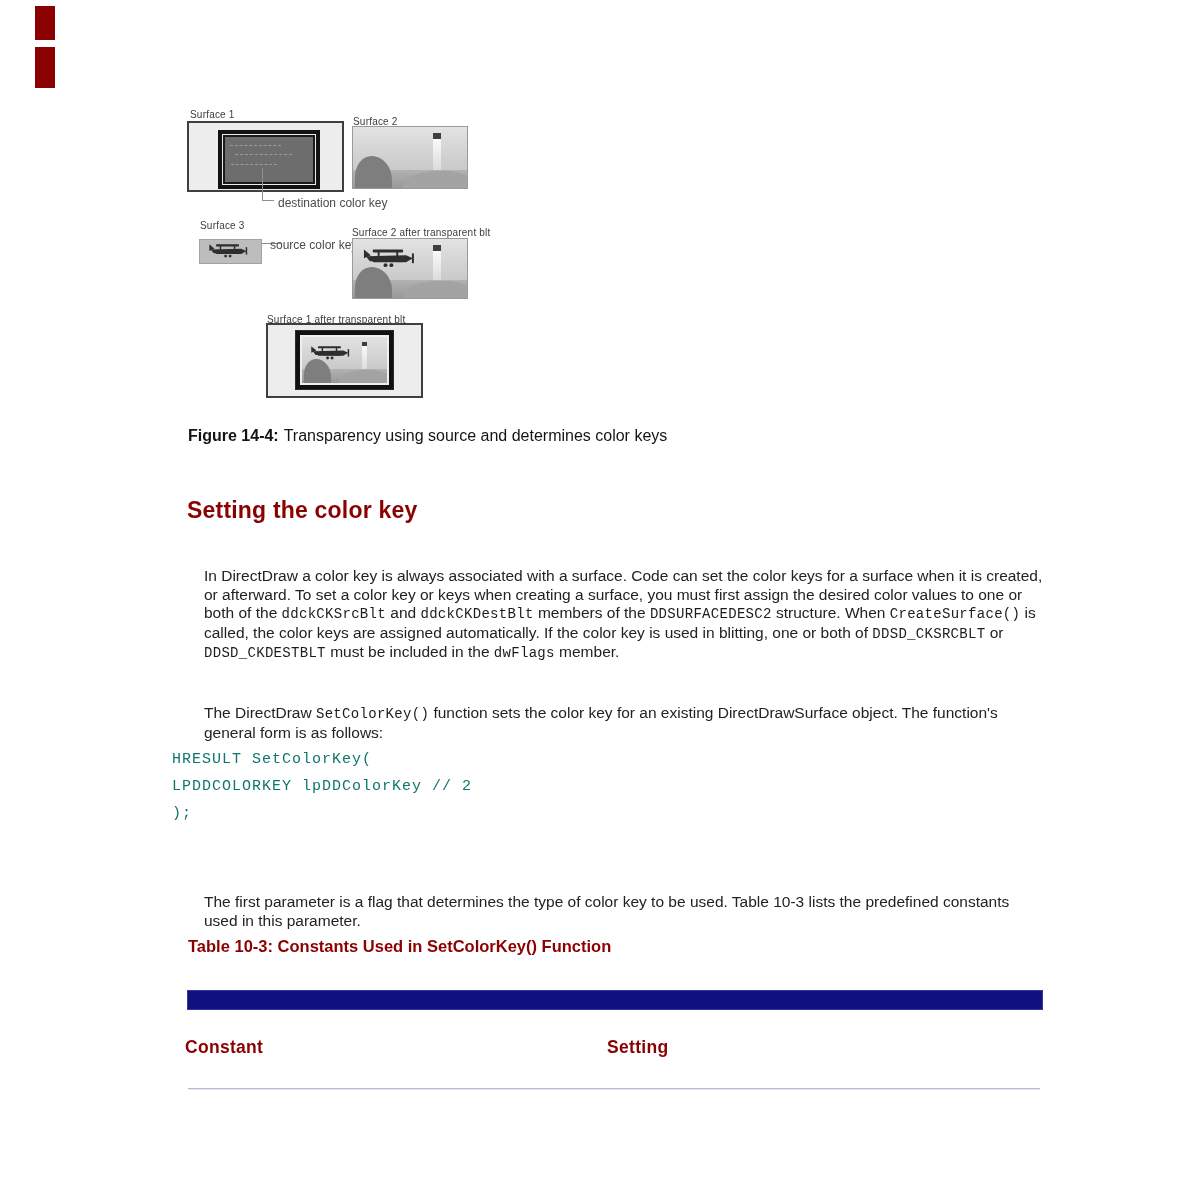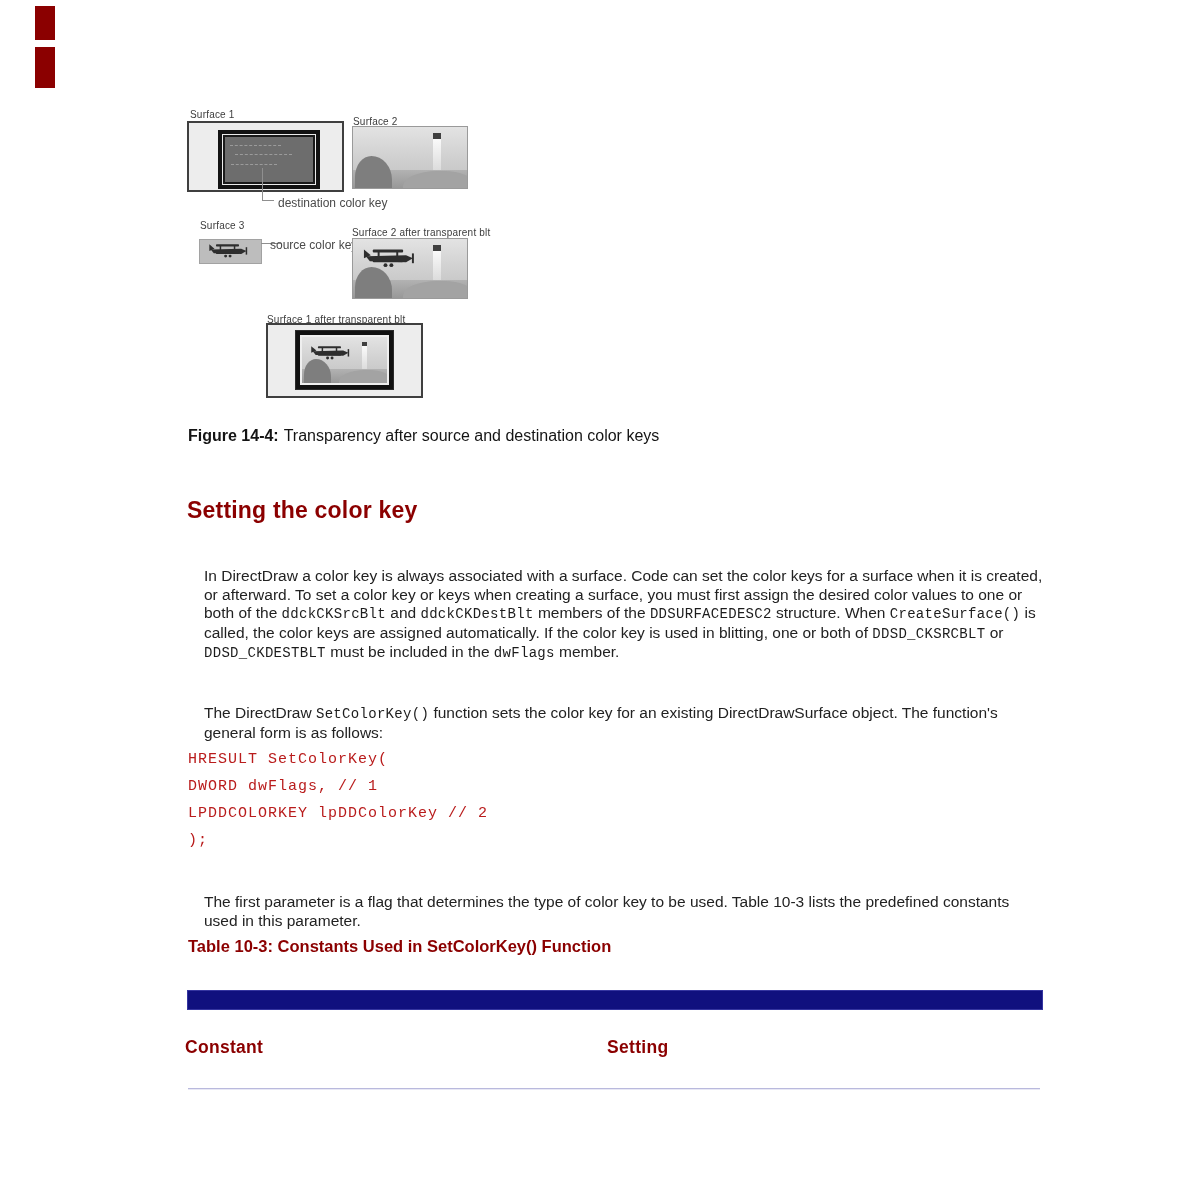--- a/index.html
+++ b/index.html
@@ -39,22 +39,22 @@
   .caption{position:absolute;left:188px;top:427px;font-size:16px;color:#141414;}
   .caption .b{font-weight:bold;}
   .caption .t{margin-left:5px;}
   h2.sechead{position:absolute;left:187px;top:497px;margin:0;font-size:23px;font-weight:bold;
              color:#8B0000;letter-spacing:0.2px;}
   .body{position:absolute;left:188px;width:843px;margin:16px;font-size:15.5px;line-height:18.6px;color:#222222;}
   .p1{top:551px;}
   .p2{top:688px;}
   .p3{top:877px;}
   code.m{font-family:"Liberation Mono",monospace;font-size:14px;letter-spacing:0.3px;color:#1c1c1c;}
-  .codeblock{position:absolute;left:188px;top:746px;font-family:"Liberation Mono",monospace;
-             font-size:15px;letter-spacing:1px;color:#b91c1c;}
+  .codeblock{position:absolute;left:172px;top:746px;font-family:"Liberation Mono",monospace;
+             font-size:15px;letter-spacing:1px;color:#0f766e;}
   .codeblock div{height:27px;line-height:27px;white-space:pre;}
   .tablecaption{position:absolute;left:188px;top:937px;font-size:16.5px;font-weight:bold;color:#8B0000;}
   .bluebar{position:absolute;left:187px;top:990px;width:856px;height:20px;background:#10107E;
            border:1px solid #3535a0;box-sizing:border-box;}
   .colhead{position:absolute;top:1037px;font-size:17.5px;font-weight:bold;color:#8B0000;letter-spacing:0.3px;}
   .colhead.constant{left:185px;}
   .colhead.action{left:607px;}
   .rule{position:absolute;left:188px;top:1088px;width:852px;height:0;
         border-top:1px solid #b9b9dd;border-bottom:1px solid #e8e8f5;}
 </style>
@@ -129,32 +129,31 @@
         <div class="rockR"></div>
         <div class="tower"></div>
       <svg class="plane" style="left:8%;top:14%;width:56%;height:46%" viewBox="0 0 64 26">
           <use href="#biplane"></use>
         </svg>
     </div>
   </div>
 </div>
 
 <div class="caption">
-  <span class="b">Figure 14-4:</span><span class="t">Transparency after source and destination color keys</span>
+  <span class="b">Figure 14-4:</span><span class="t">Transparency using source and determines color keys</span>
 </div>
 
 <h2 class="sechead">Setting the color key</h2>
 
 <p class="body p1"><span>In DirectDraw a color key is always associated with a surface. Code can set the color keys for a surface when it is created, or afterward. To set a color key or keys when creating a surface, you must first assign the desired color values to one or both of the </span><code class="m">ddckCKSrcBlt</code><span> and </span><code class="m">ddckCKDestBlt</code><span> members of the </span><code class="m">DDSURFACEDESC2</code><span> structure. When </span><code class="m">CreateSurface()</code><span> is called, the color keys are assigned automatically. If the color key is used in blitting, one or both of </span><code class="m">DDSD_CKSRCBLT</code><span> or </span><code class="m">DDSD_CKDESTBLT</code><span> must be included in the </span><code class="m">dwFlags</code><span> member.</span></p>
 
 <p class="body p2"><span>The DirectDraw </span><code class="m">SetColorKey()</code><span> function sets the color key for an existing DirectDrawSurface object. The function's general form is as follows:</span></p>
 
 <div class="codeblock">
   <div>HRESULT SetColorKey(</div>
-  <div>DWORD dwFlags, // 1</div>
   <div>LPDDCOLORKEY lpDDColorKey // 2</div>
   <div>);</div>
 </div>
 
 <p class="body p3"><span>The first parameter is a flag that determines the type of color key to be used. Table 10-3 lists the predefined constants used in this parameter.</span></p>
 
 <div class="tablecaption">Table 10-3: Constants Used in SetColorKey() Function</div>
 
 <div class="bluebar"></div>
 <div class="colhead constant">Constant</div>

